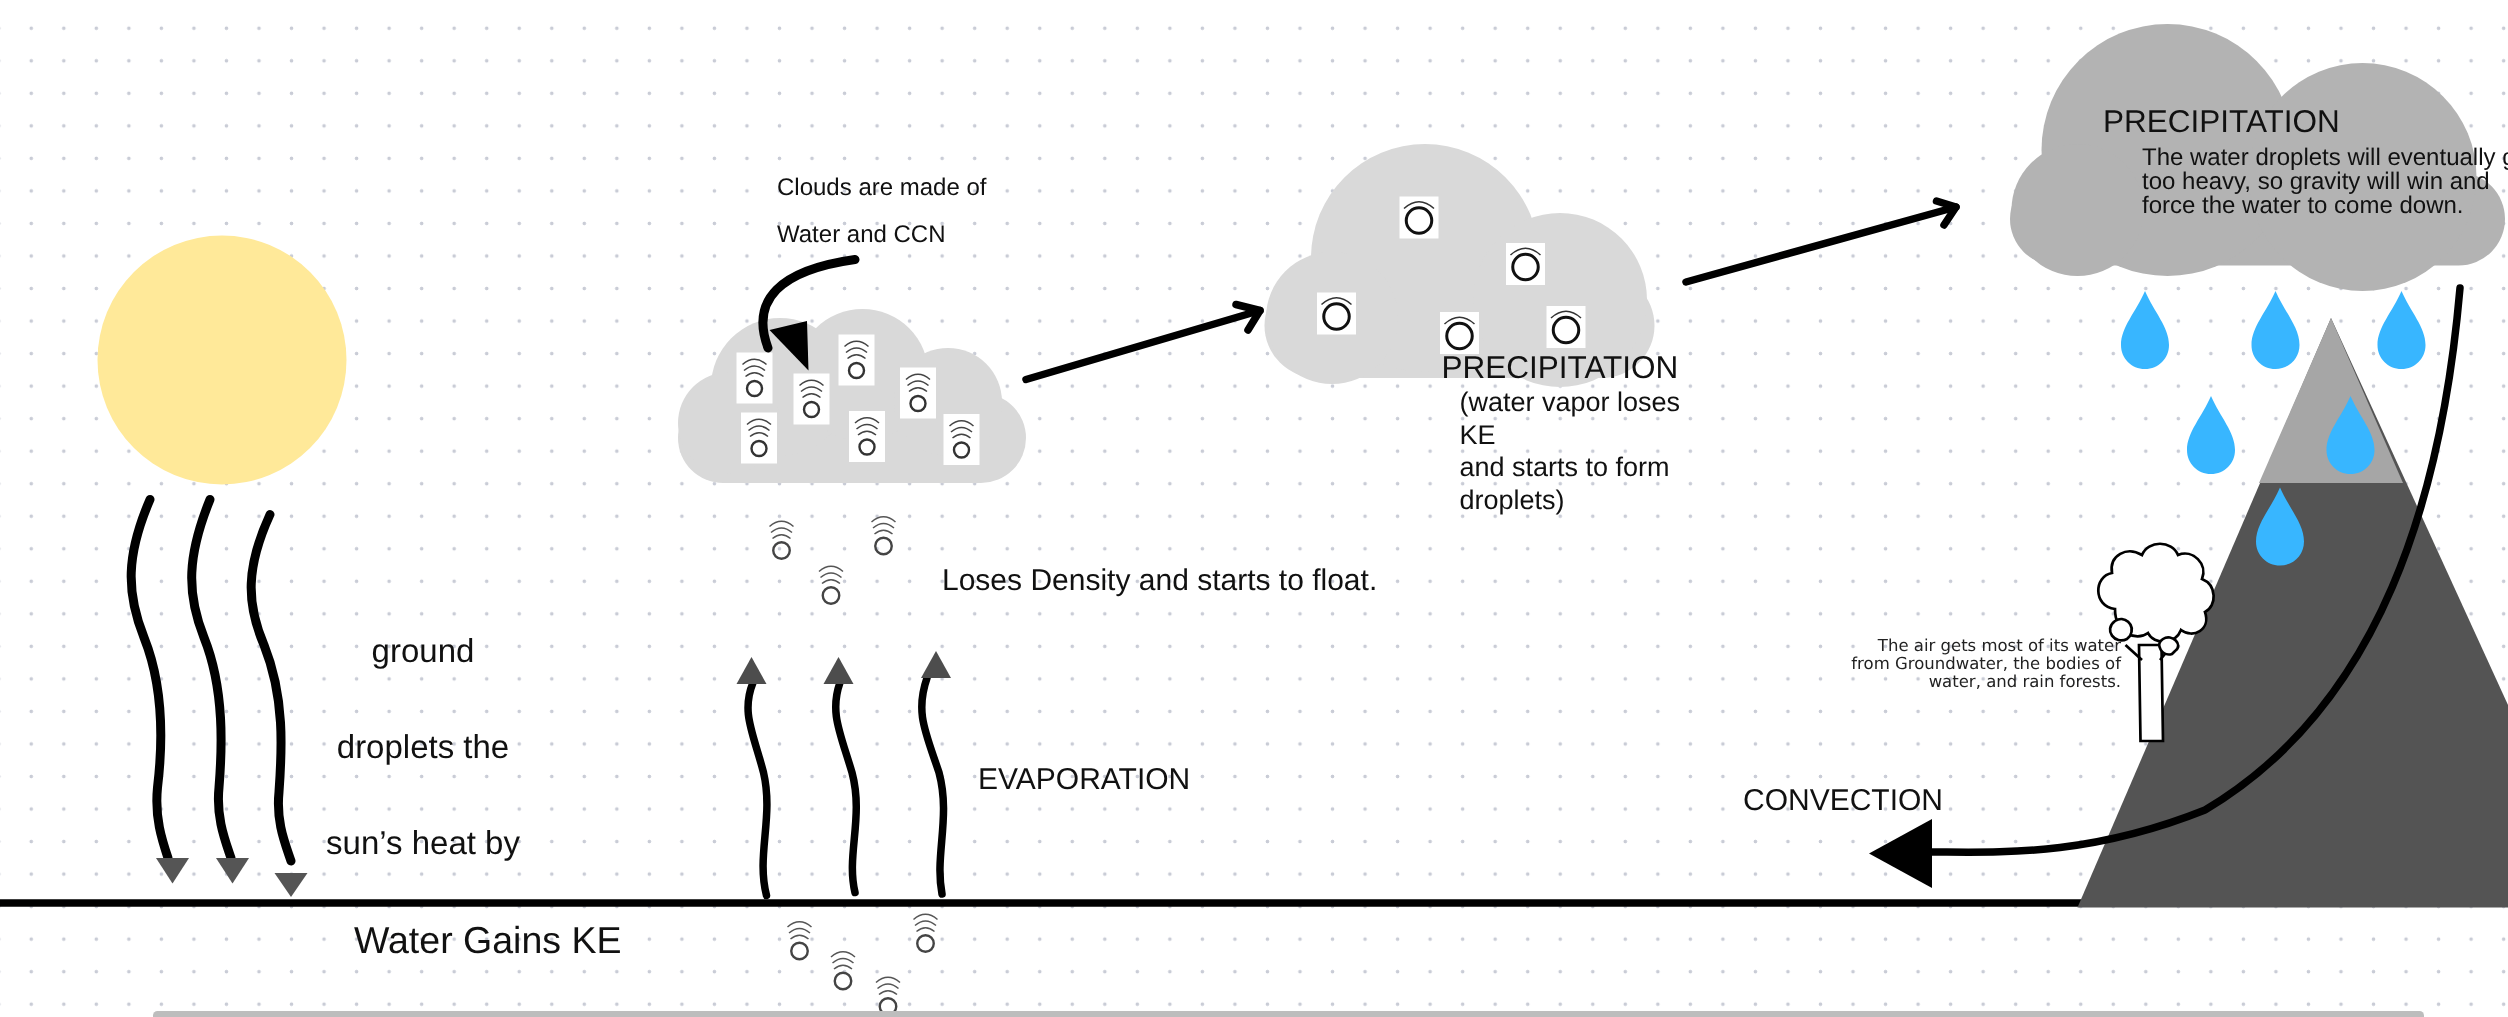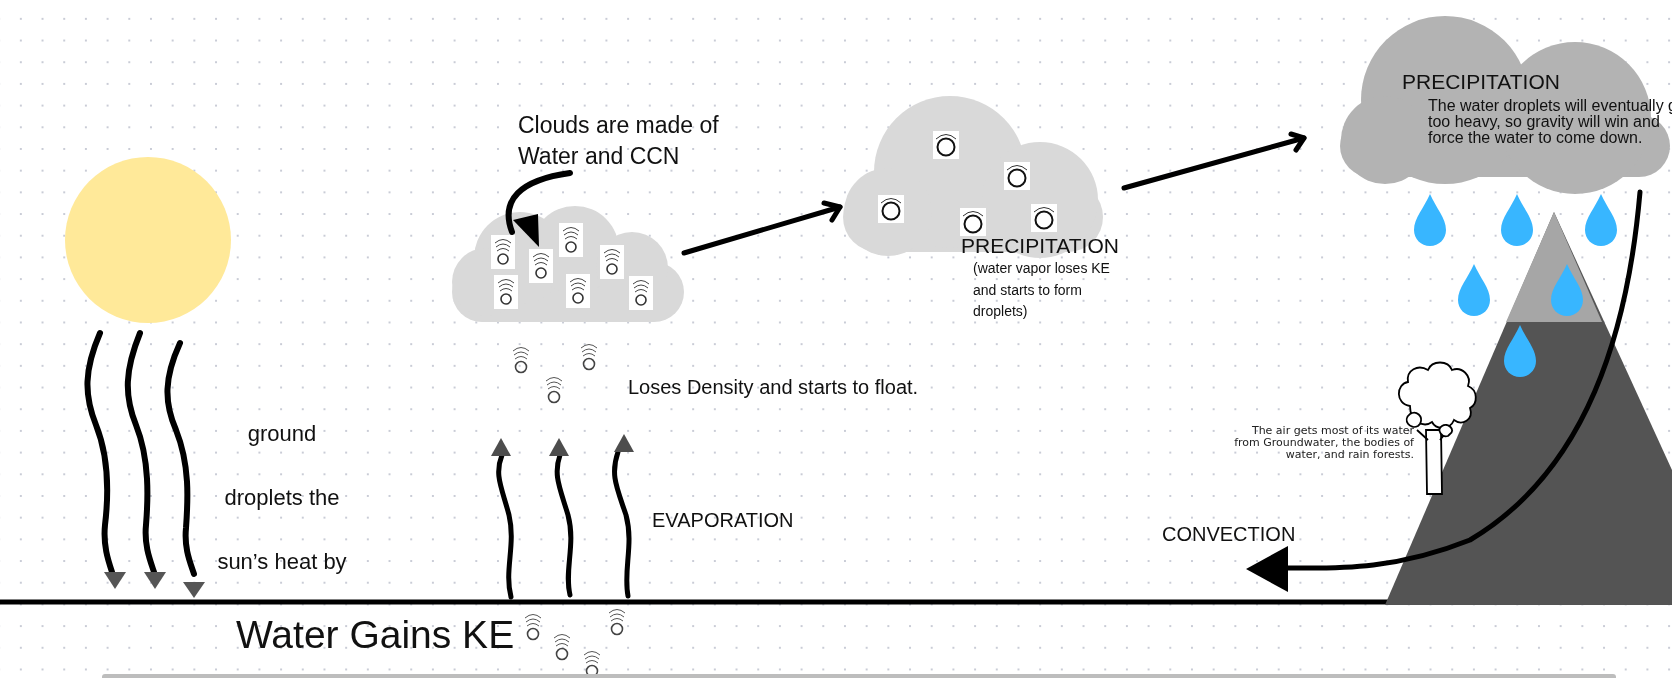--- a/index.html
+++ b/index.html
@@ -7,28 +7,28 @@
       width: 1672px; height: 678px; overflow: hidden; position: relative;
       background-color: #ffffff;
       background-image: radial-gradient(circle, #c9ccd6 1.1px, transparent 1.4px);
       background-size: 21.7px 21.7px;
       background-position: 10px 8px;
       font-family: "Liberation Sans", sans-serif;
       color: #111;
     }
     #canvas { position: absolute; left: 0; top: 0; width: 1672px; height: 678px; }
     .txt { position: absolute; white-space: pre-line; }
-    .clouds-made { left: 518px; top: 110px; font-size: 23px; line-height: 31px; }
+    .clouds-made { left: 518px; top: 110px; font-size: 16px; line-height: 31px; }
     .loses-density { left: 628px; top: 376px; font-size: 20px; }
     .evaporation { left: 652px; top: 509px; font-size: 20px; }
-    .water-gains { left: 236px; top: 613px; font-size: 39px; }
+    .water-gains { left: 236px; top: 613px; font-size: 25px; }
     .ground-text { left: 200px; top: 386px; width: 164px; text-align: center; font-size: 22px; line-height: 32px; }
     .ground-text b { font-weight: bold; display: block; }
     .condensation-title { left: 961px; top: 234px; font-size: 21px; }
-    .condensation-desc { left: 973px; top: 258px; font-size: 14px; line-height: 21.5px; width: 170px; }
+    .condensation-desc { left: 973px; top: 258px; font-size: 18px; line-height: 21.5px; width: 170px; }
     .precip-title { left: 1402px; top: 70px; font-size: 21px; }
     .precip-desc { left: 1428px; top: 98px; font-size: 16px; line-height: 16px; width: 268px; }
     .air-text { left: 1234px; top: 425px; width: 180px; text-align: right; font-size: 11px; line-height: 12px; font-family: "DejaVu Sans", sans-serif; color: #222; }
     .convection { left: 1162px; top: 523px; font-size: 20px; }
     .bottom-bar { position: absolute; left: 102px; top: 674px; width: 1514px; height: 6px; background: #bdbdbd; border-radius: 3px 3px 0 0; }
   </style>
 </head>
 <body>
 
 <svg id="canvas" viewBox="0 0 1672 678" xmlns="http://www.w3.org/2000/svg">

